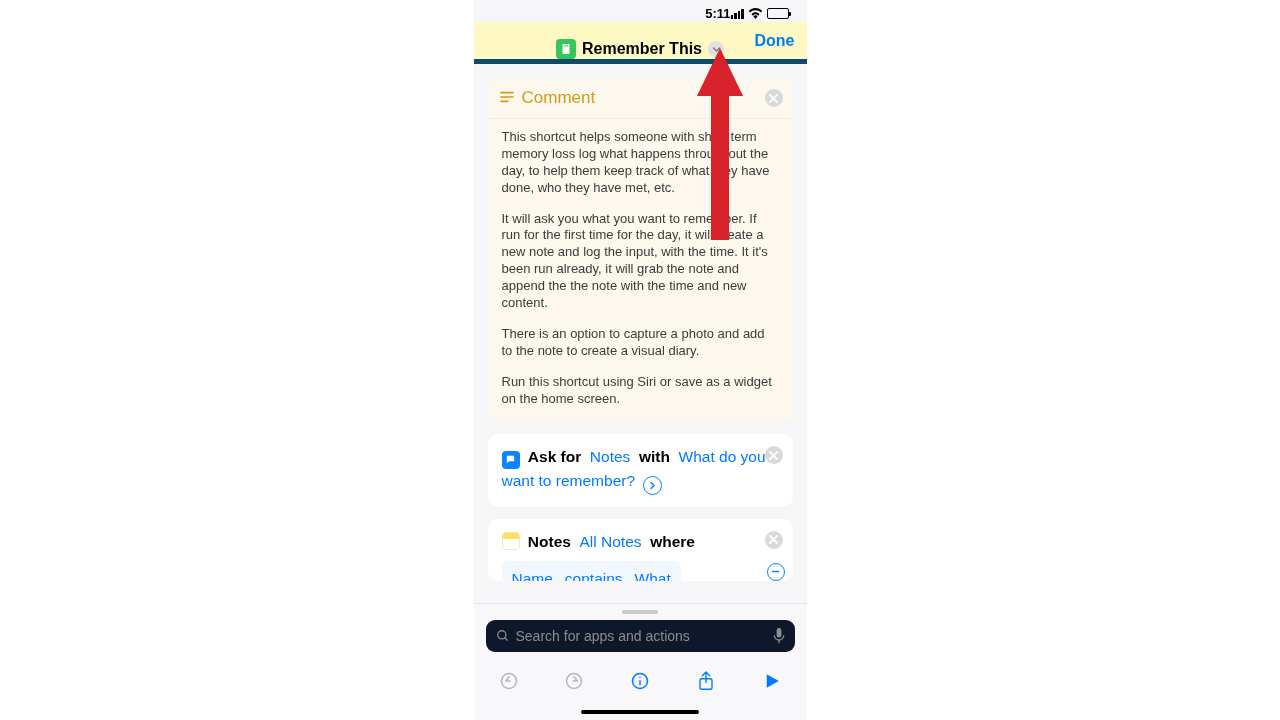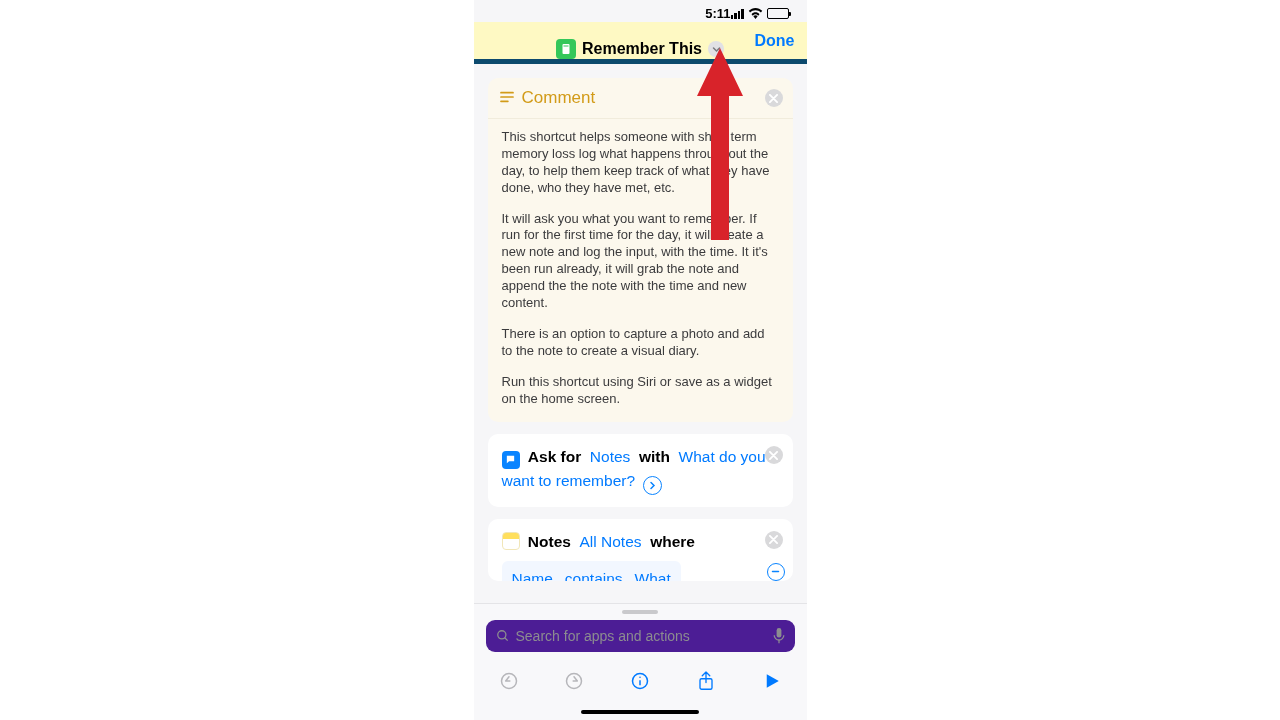--- a/index.html
+++ b/index.html
@@ -136,21 +136,21 @@
   }
   .notes-card{ padding-bottom: 2px; overflow:hidden; max-height:62px;}
   
   .bottom-panel{
     position:absolute; bottom:0; left:0; right:0;
     background:#f8f8fa; border-top:1px solid #e4e4e7;
     padding: 6px 12px 28px 12px;
   }
   .grabber{ width:36px;height:4px;background:#c9c9cc;border-radius:2px;margin:0 auto 6px auto;}
   .searchbar{
-    height:32px; background:#4c1d95; border-radius:9px;
+    height:32px; background:#0f172a; border-radius:9px;
     display:flex; align-items:center; padding:0 10px; gap:6px;
     color:#8c8c90; font-size:14px;
   }
   .searchbar .sfield{ flex:1; }
   .toolbar{
     display:flex; justify-content:space-between; align-items:center;
     margin-top:18px; padding: 0 8px;
   }
   .tb-btn{ width:30px; display:flex; justify-content:center; cursor:pointer;}
   .tb-disabled{ color:#b6b6ba; }

